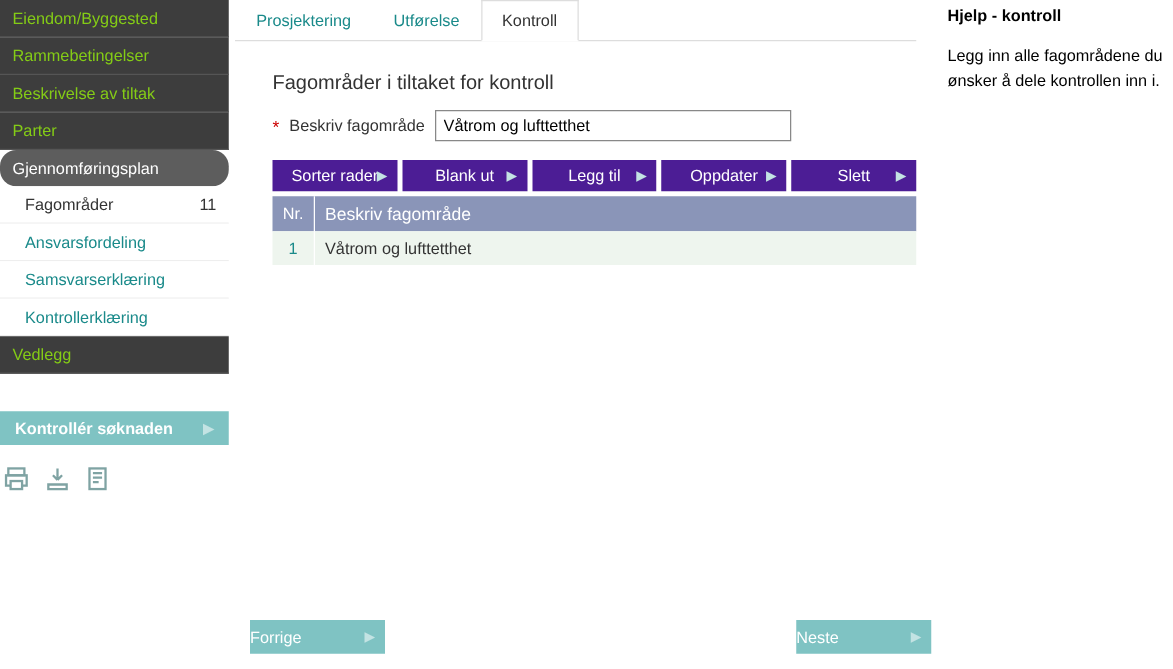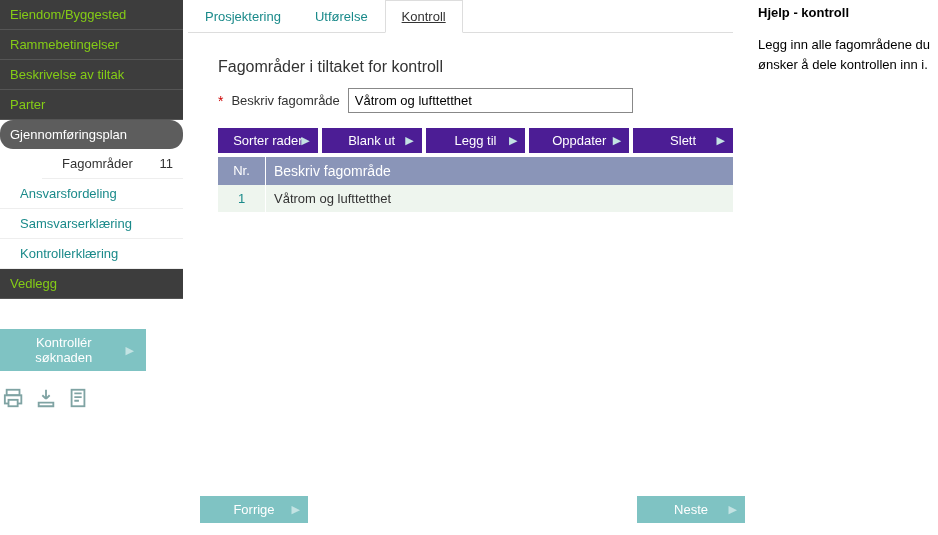--- a/index.html
+++ b/index.html
@@ -1,56 +1,56 @@
 <!DOCTYPE html>
 <html><head>
   <meta charset="utf-8">
   <style>
     * { box-sizing: border-box; margin: 0; padding: 0; font-family: Arial, sans-serif; }
     body { width: 938px; height: 535px; background: #fff; position: relative; font-size: 13px; }
 
     .sidebar { position: absolute; left: 0; top: 0; width: 183px; }
     .nav-item-dark { background: #3d3d3d; color: #84cc16; padding: 7px 10px; border-bottom: 1px solid #555; cursor: pointer; font-size: 13px; }
     .nav-item-light { background: #fff; color: #1a8a8a; padding: 7px 10px 7px 20px; border-bottom: 1px solid #eee; cursor: pointer; font-size: 13px; display: flex; justify-content: space-between; }
-    .nav-item-light.dark-text { color: #333; margin-left: 42px; }
+    .nav-item-light.dark-text { color: #333; }
     .nav-head-active { background: #5d5d5d; color: #fff; padding: 7px 10px; cursor: pointer; font-size: 13px; border-radius: 13px; }
     .badge-num { color: #333; }
 
     .btn-teal { background: #7fc3c3; color: #fff; padding: 6px 12px; display: inline-flex; align-items: center; justify-content: space-between; cursor: pointer; font-size: 13px; border: none; }
     .btn-teal .chev { margin-left: 10px; color: #c3e3e3; font-size: 11px; }
-    .btn-full { width: 146px; }
+    .btn-full { width: 183px; font-weight: bold; }
 
     .icon-row { display: flex; gap: 8px; margin-top: 15px; padding-left: 2px; }
     .icon-box { width: 24px; height: 24px; display: flex; align-items: center; justify-content: center; color: #7fa3a3; }
 
     .main { position: absolute; left: 188px; top: 0; width: 545px; }
     .tabs { display: flex; border-bottom: 1px solid #ddd; }
     .tab { padding: 8px 16px; color: #1a8a8a; cursor: pointer; font-size: 13px; border: 1px solid transparent; border-bottom: none; }
-    .tab.active { border: 1px solid #ddd; border-bottom: 1px solid #fff; background: #fff; color: #333; margin-bottom: -1px; text-decoration: underline; }
+    .tab.active { border: 1px solid #ddd; border-bottom: 1px solid #fff; background: #fff; color: #333; margin-bottom: -1px; }
 
     .main-content { padding: 25px 0 0 30px; }
     .heading { font-size: 16px; color: #333; font-weight: normal; margin-bottom: 12px; }
     .form-row { display: flex; align-items: center; gap: 8px; margin-bottom: 15px; }
     .required { color: #c00; font-size: 14px; }
     .label { color: #333; font-size: 13px; }
     .text-input { border: 1px solid #888; padding: 4px 6px; width: 285px; font-size: 13px; }
 
     .action-row { display: flex; gap: 4px; margin-bottom: 4px; }
     .action-btn { background: #4c1d95; color: #fff; padding: 5px 0; width: 104px; display: flex; align-items: center; justify-content: center; cursor: pointer; font-size: 13px; position: relative; border: none; }
     .action-btn .chev-r { position: absolute; right: 8px; color: #c3e3e3; font-size: 11px; }
 
     .table-header { display: flex; background: #8a95b8; color: #fff; }
-    .nr-col { width: 48px; padding: 6px 4px; text-align: center; font-size: 13px; border-right: 1px solid #fff; }
+    .nr-col { width: 34px; padding: 6px 4px; text-align: center; font-size: 13px; border-right: 1px solid #fff; }
     .desc-col { flex: 1; padding: 6px 8px; font-size: 14px; }
     .table-row { display: flex; background: #eef5ee; }
     .table-row .nr-col { color: #1a8a8a; border-right: 1px solid #fff; }
     .table-row .desc-col { color: #333; font-size: 13px; }
 
     .footer-nav { position: absolute; left: 200px; bottom: 12px; width: 545px; display: flex; justify-content: space-between; }
-    .nav-btn { background: #7fc3c3; color: #fff; padding: 6px 0; width: 108px; display: flex; align-items: center; justify-content: center; cursor: pointer; font-size: 13px; position: relative; border: none; }
+    .nav-btn { background: #7fc3c3; color: #fff; padding: 6px 0; width: 108px; display: flex; align-items: center; cursor: pointer; font-size: 13px; position: relative; border: none; }
     .nav-btn .chev-r { position: absolute; right: 8px; color: #c3e3e3; font-size: 11px; }
 
     .help { position: absolute; right: 5px; top: 5px; width: 175px; }
     .help-title { font-weight: bold; font-size: 13px; margin-bottom: 15px; }
     .help-text { font-size: 13px; line-height: 1.5; }
 
     svg { display: block; }
   </style>
 </head>
 <body>

